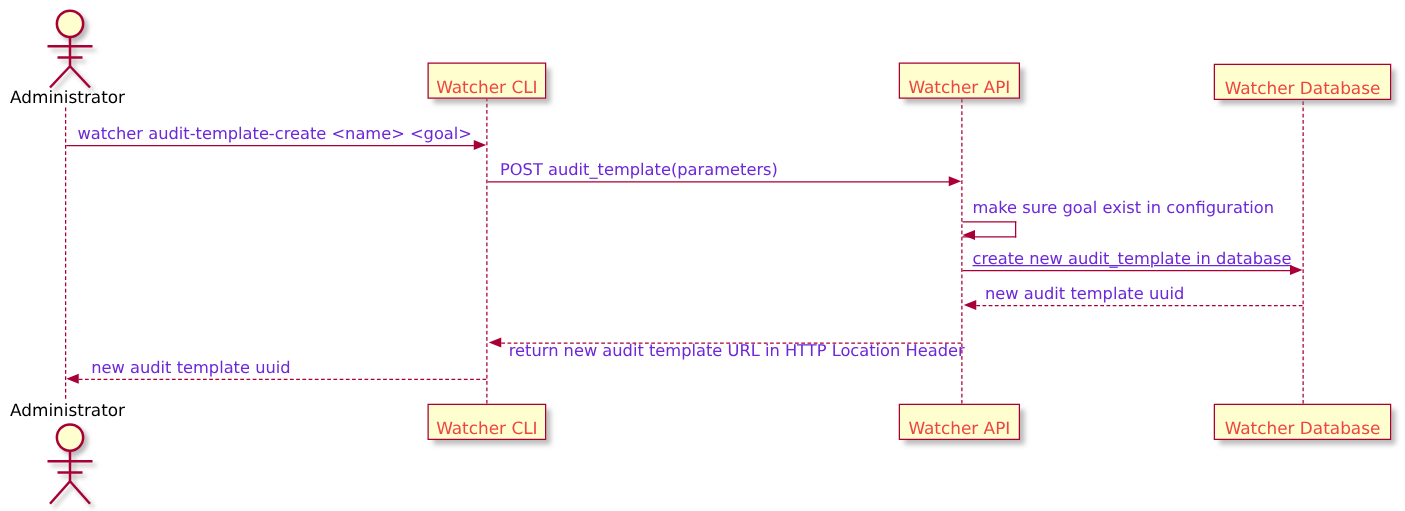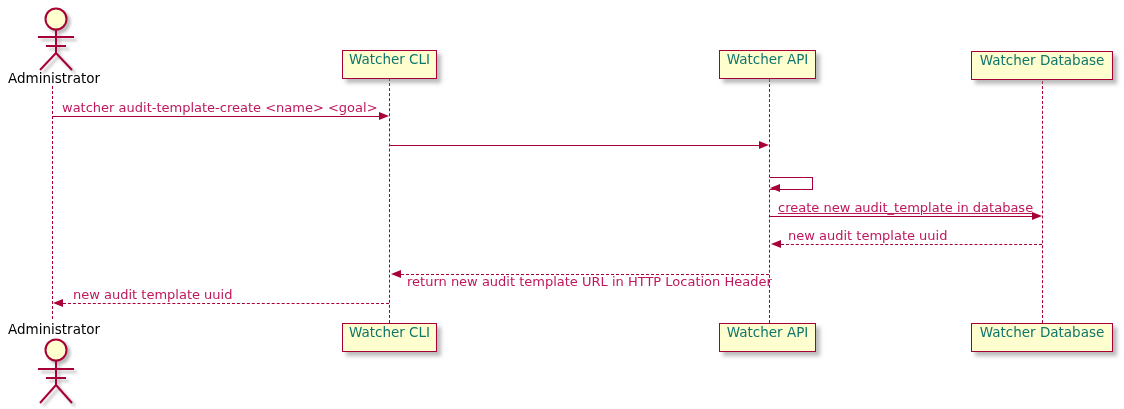--- a/index.html
+++ b/index.html
@@ -9,32 +9,32 @@
     background:#ffffff;
     font-family:"DejaVu Sans","Liberation Sans",sans-serif;
     font-size:13px;color:#000000;
     overflow:hidden;
   }
   .participant-box{
     position:absolute;
     background:#FEFECE;
     border:1.5px solid #A80036;
     box-shadow:4px 4px 4px rgba(130,130,130,0.55);
-    display:flex;align-items:flex-start;justify-content:center;
-    font-size:13.5px;color:#0f766e;
+    display:flex;align-items:flex-end;justify-content:center;
+    font-size:13.5px;color:#ef4444;
     box-sizing:border-box;
     height:29px;
   }
   .lifeline{
     position:absolute;width:0;
     border-left:1px dashed #A80036;
   }
   .msg-label{
     position:absolute;white-space:nowrap;
-    font-size:13px;color:#be185d;height:15px;line-height:15px;
+    font-size:13px;color:#6d28d9;height:15px;line-height:15px;
   }
   .msg-line{position:absolute;height:0;}
   .msg-line.solid{border-top:1.2px solid #A80036;}
   .msg-line.dashed{border-top:1.2px dashed #A80036;}
   .arrow-right{
     position:absolute;width:0;height:0;
     border-top:4.5px solid transparent;
     border-bottom:4.5px solid transparent;
     border-left:10px solid #A80036;
   }
@@ -84,23 +84,25 @@
     <span>Watcher API</span>
   </div>
   <div class="participant-box" style="left:971px;top:51px;width:142px;">
     <span>Watcher Database</span>
   </div>
 
   <div class="msg-label" style="left:62px;top:100px;">watcher audit-template-create &lt;name&gt; &lt;goal&gt;</div>
   <div class="msg-line solid" style="left:53px;top:116px;width:327px;"></div>
   <div class="arrow-right" style="left:379px;top:112px;"></div>
 
+  <div class="msg-label" style="left:400px;top:129px;">POST audit_template(parameters)</div>
   <div class="msg-line solid" style="left:390px;top:145px;width:370px;"></div>
   <div class="arrow-right" style="left:759px;top:141px;"></div>
 
+  <div class="msg-label" style="left:778px;top:159px;">make sure goal exist in configuration</div>
   <div class="self-loop" style="left:770px;top:177px;width:43px;height:13px;"></div>
   <div class="arrow-left" style="left:770px;top:184px;"></div>
 
   <div class="msg-label" style="left:778px;top:200px;text-decoration:underline;">create new audit_template in database</div>
   <div class="msg-line solid" style="left:770px;top:216px;width:263px;"></div>
   <div class="arrow-right" style="left:1032px;top:212px;"></div>
 
   <div class="msg-label" style="left:788px;top:228px;">new audit template uuid</div>
   <div class="msg-line dashed" style="left:781px;top:244px;width:261px;"></div>
   <div class="arrow-left" style="left:771px;top:240px;"></div>

